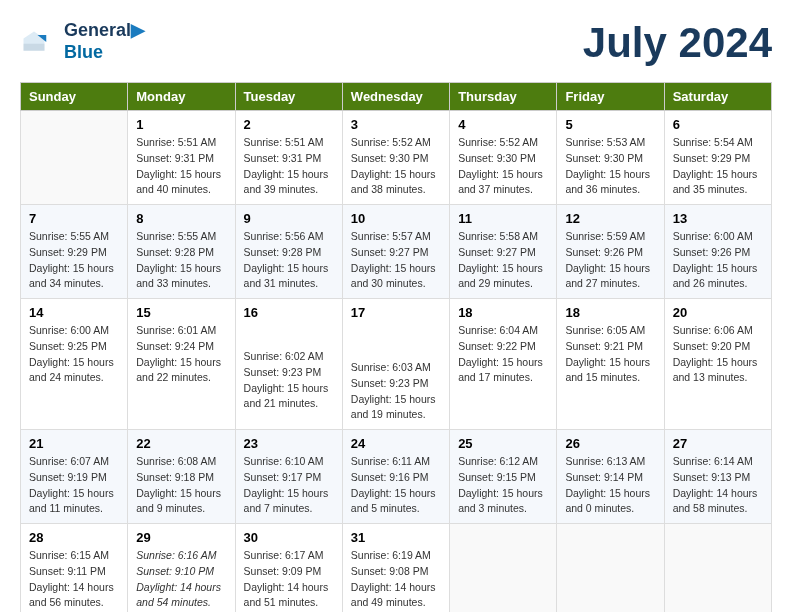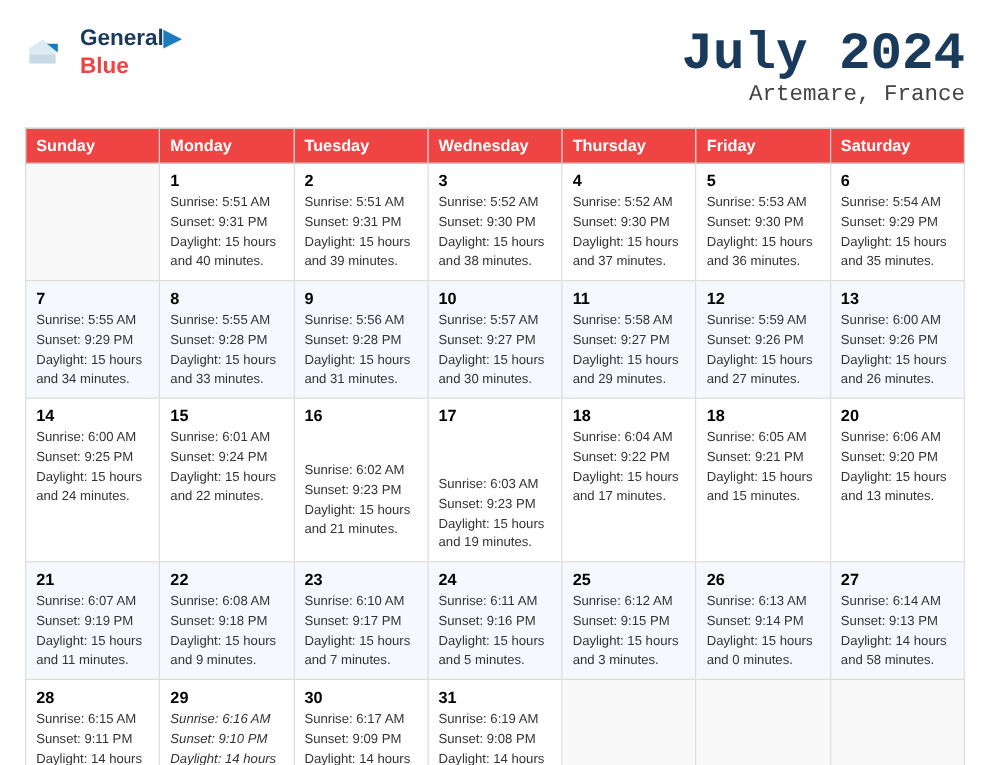--- a/index.html
+++ b/index.html
@@ -20,46 +20,45 @@
       display: flex;
       align-items: center;
       gap: 16px;
     }
     .logo-text {
       font-size: 18px;
       font-weight: bold;
       color: #1a3a5c;
       line-height: 1.2;
     }
-    .logo-blue { color: #ef4444; }
+    .logo-blue { color: #0369a1; }
     .logo-icon {
       width: 28px;
       height: 28px;
     }
     .title-block {
-      text-align: right;
-      font-family: Liberation Mono, monospace;
+      text-align: left;
     }
     .month-title {
       font-size: 42px;
       font-weight: bold;
       color: #1a3a5c;
       line-height: 1.1;
     }
     .location {
       font-size: 18px;
       color: #444;
     }
     table {
       width: 100%;
       border-collapse: collapse;
       font-size: 11px;
     }
     thead tr th {
-      background-color: #ef4444;
+      background-color: #4d7c0f;
       color: #fff;
       padding: 6px 8px;
       text-align: left;
       font-size: 13px;
       font-weight: bold;
       border: 1px solid #ccc;
     }
     tbody tr td {
       border: 1px solid #ddd;
       padding: 6px 8px;
@@ -98,21 +97,20 @@
     </svg>
     <div>
       <div class="logo-text">
         <span style="color:#1a3a5c;">General</span><span style="color:#1a7bbf;">▶</span>
       </div>
       <div class="logo-text logo-blue">Blue</div>
     </div>
   </div>
   <div class="title-block">
     <div class="month-title">July 2024</div>
-    <div class="location">Artemare, France</div>
   </div>
 </div>
 
 <table>
   <thead>
     <tr>
 
     <th>Sunday</th>
         <th>Monday</th>
         <th>Tuesday</th>

